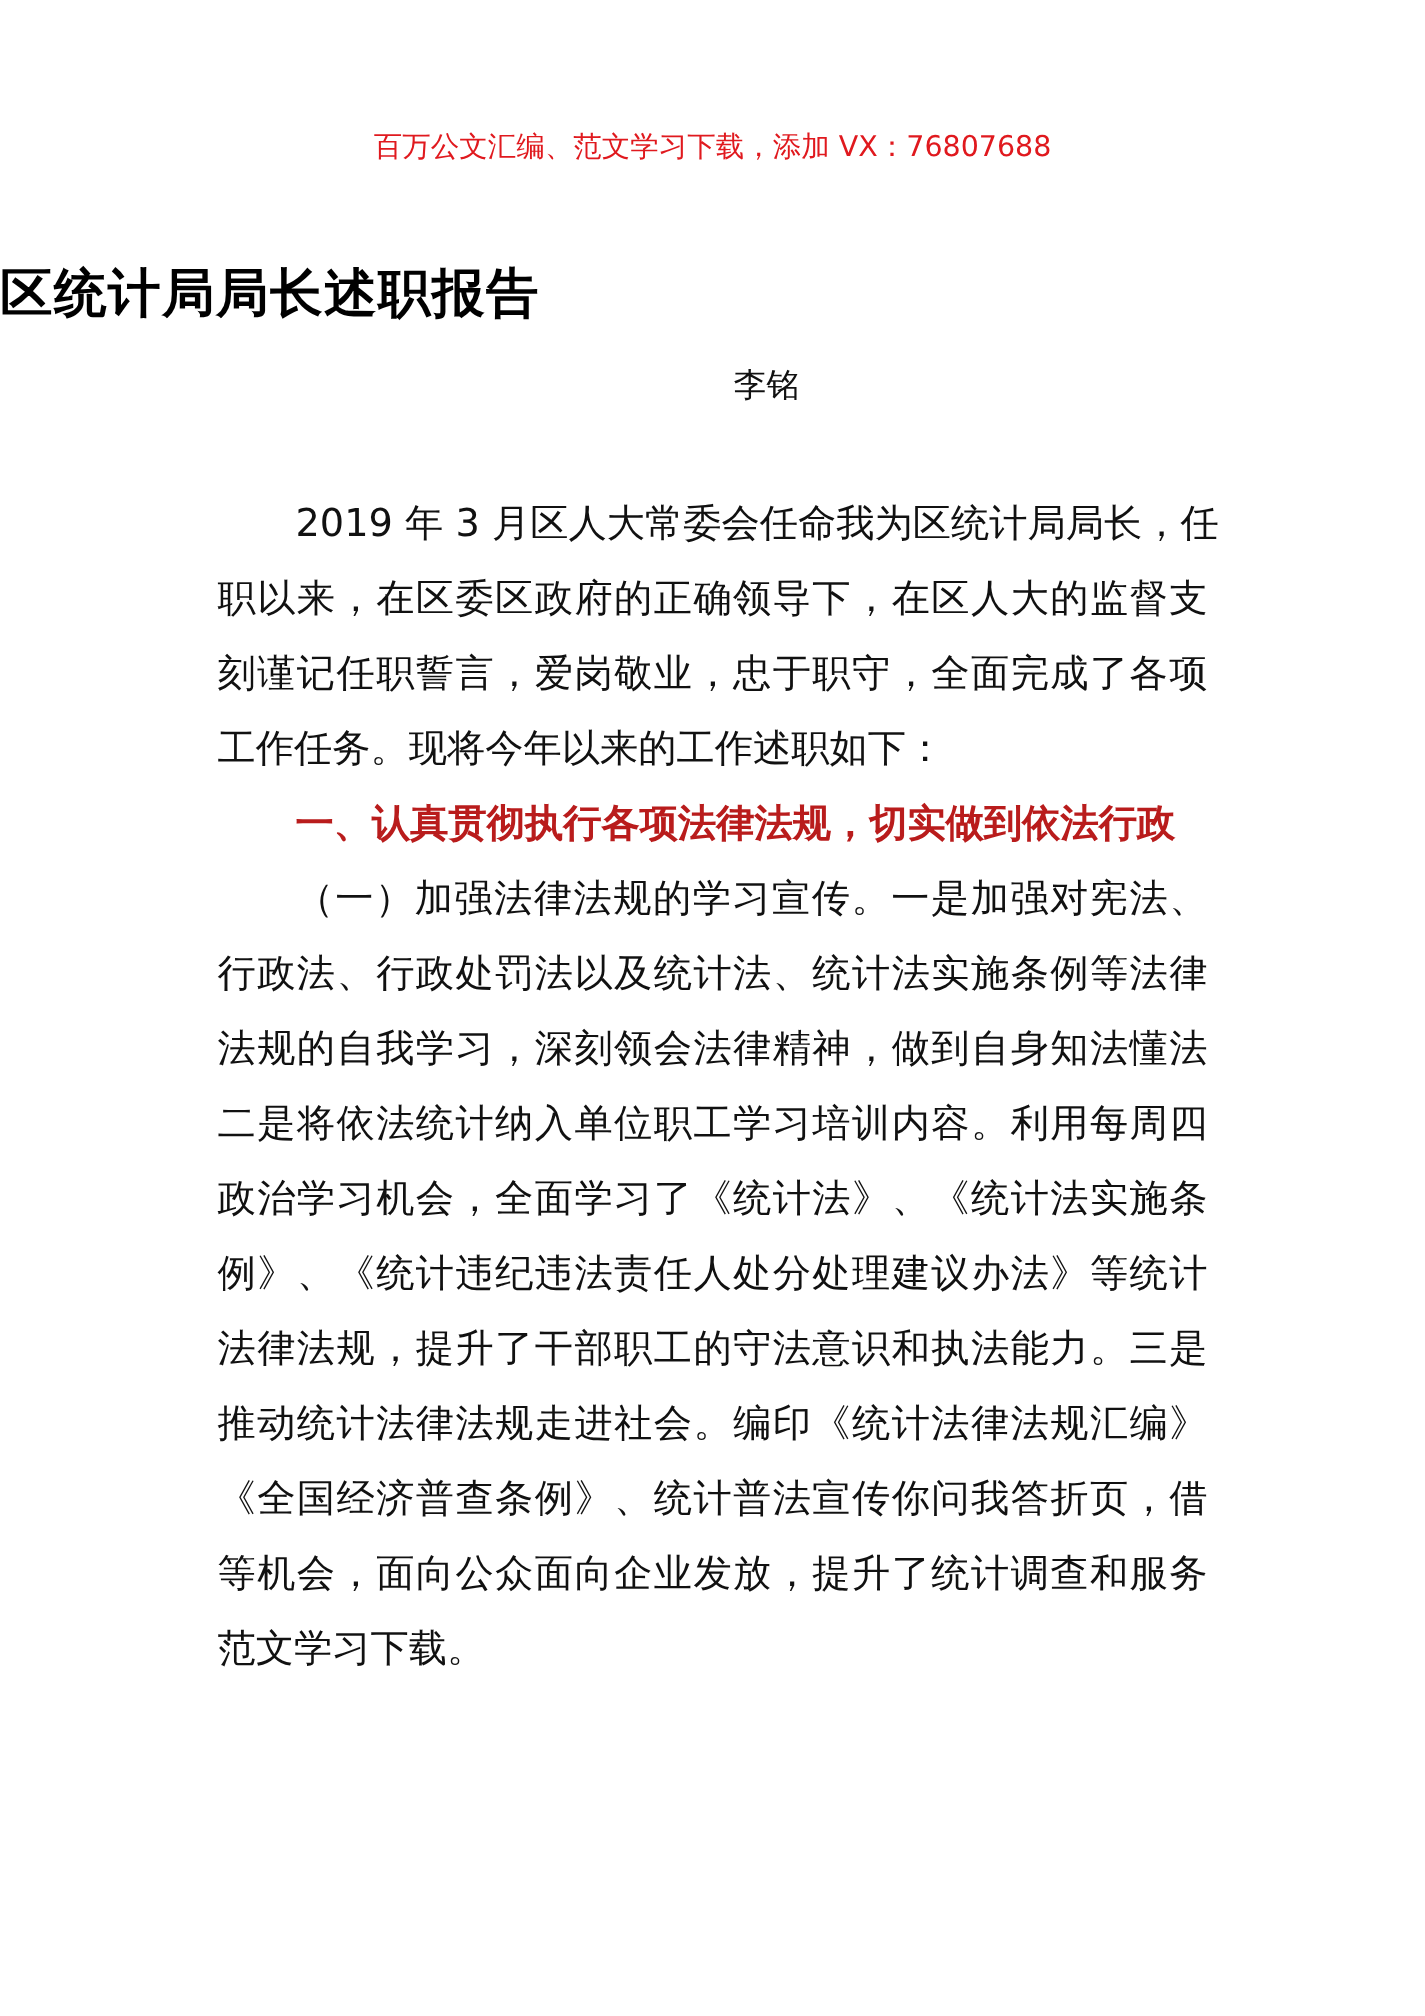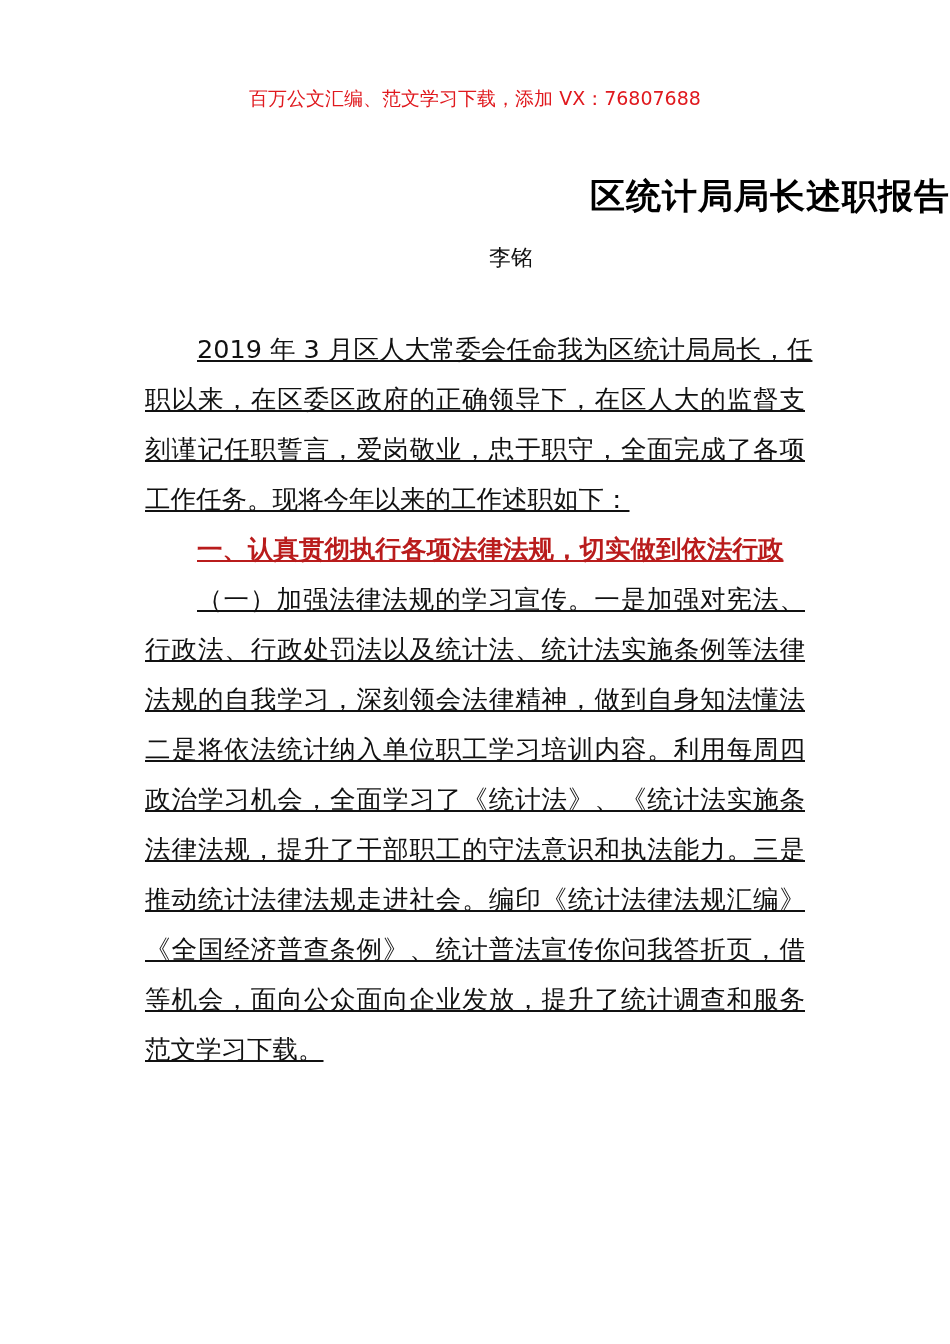--- a/index.html
+++ b/index.html
@@ -31,21 +31,21 @@
       font-size: 19px;
       line-height: 28px;
       color: #e0191e;
       letter-spacing: 0px;
     }
     .title {
       position: absolute;
       left: 0;
       width: 950px;
       top: 172px;
-      text-align: right;
+      text-align: left;
       font-size: 35px;
       line-height: 48px;
       font-weight: bold;
       color: #000000;
       letter-spacing: 1px;
     }
     .author {
       position: absolute;
       left: 0;
       width: 950px;
@@ -63,21 +63,20 @@
       top: 324px;
     }
     .line {
       height: 50px;
       line-height: 50px;
       font-size: 25.5px;
       white-space: nowrap;
       text-align: justify;
       text-align-last: justify;
       color: #111111;
-      text-decoration: underline;
     }
     .line.last {
       text-align-last: left;
     }
     .line.indent {
       padding-left: 52px;
     }
     .line.indent-small {
       padding-left: 14px;
     }
@@ -105,20 +104,21 @@
     <div class="line">刻谨记任职誓言，爱岗敬业，忠于职守，全面完成了各项</div>
     <div class="line last">工作任务。现将今年以来的工作述职如下：</div>
 
     <div class="line indent heading">一、认真贯彻执行各项法律法规，切实做到依法行政</div>
 
     <div class="line indent">（一）加强法律法规的学习宣传。一是加强对宪法、</div>
     <div class="line">行政法、行政处罚法以及统计法、统计法实施条例等法律</div>
     <div class="line">法规的自我学习，深刻领会法律精神，做到自身知法懂法</div>
     <div class="line">二是将依法统计纳入单位职工学习培训内容。利用每周四</div>
     <div class="line">政治学习机会，全面学习了《统计法》、《统计法实施条</div>
+    <div class="line">例》、《统计违纪违法责任人处分处理建议办法》等统计</div>
     <div class="line">法律法规，提升了干部职工的守法意识和执法能力。三是</div>
     <div class="line">推动统计法律法规走进社会。编印《统计法律法规汇编》</div>
     <div class="line">《全国经济普查条例》、统计普法宣传你问我答折页，借</div>
     <div class="line">等机会，面向公众面向企业发放，提升了统计调查和服务</div>
     <div class="line last">范文学习下载。</div>
   </div>
 
 </div>
 
 </body></html>

